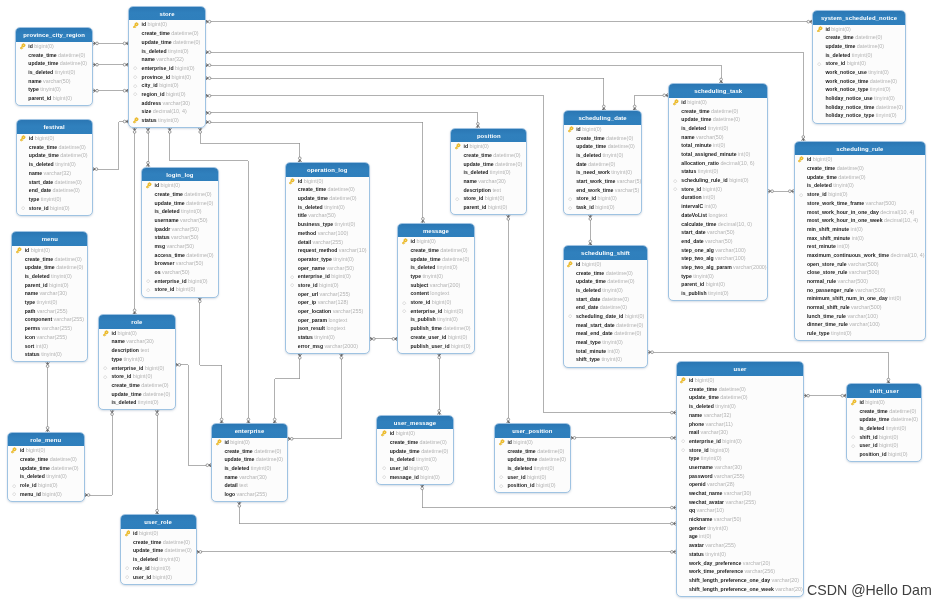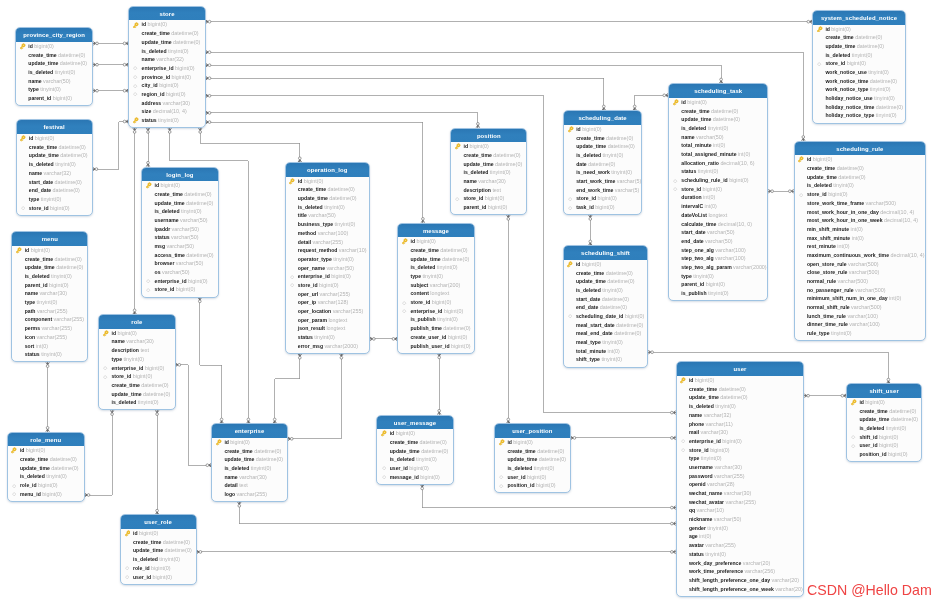--- a/index.html
+++ b/index.html
@@ -12,21 +12,21 @@
        box-shadow:0 1px 2px rgba(90,120,150,0.25);}
   .hd{height:13.7px;background:linear-gradient(180deg,#2b77b4 0%,#3080bd 45%,#2f7fbc 100%);border-radius:4px 4px 0 0;
        color:#fff;font-size:5.95px;font-weight:700;line-height:14.4px;text-align:center;
        letter-spacing:0.1px;white-space:nowrap;overflow:hidden;}
   .bd{padding:0;}
   .row{height:8.70px;line-height:8.70px;white-space:nowrap;position:relative;
        padding-left:12.3px;font-size:5.1px;}
   .fn{font-weight:700;color:#1a1a1a;}
   .ft{color:#b3b3b3;font-size:5.4px;}
   .ic{position:absolute;left:2.9px;top:1.1px;width:6.8px;height:6.8px;}
-  .wm{position:absolute;left:807px;top:582px;color:#ef4444;font-size:14.2px;
+  .wm{position:absolute;left:807px;top:582px;color:#404040;font-size:14.2px;
       font-family:"Liberation Sans",sans-serif;}
 
   .icsvg{width:6.8px;height:6.8px;display:block;}
   .icfk{width:4.4px;height:4.4px;display:block;margin:1.4px 0 0 1.3px;}
 </style>
 </head>
 <body>
 
 <div id="canvas">
 <svg class="links" id="links">

